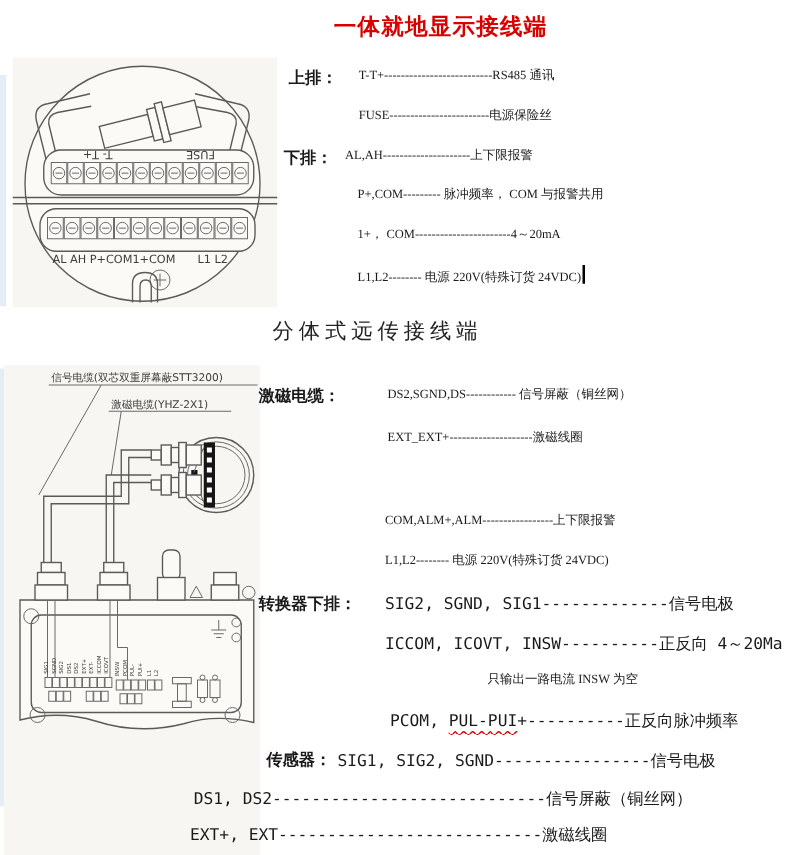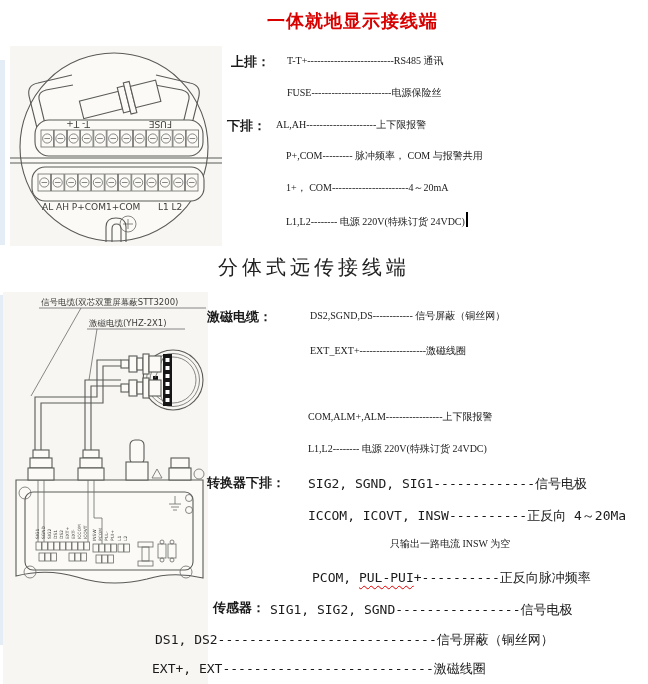--- a/index.html
+++ b/index.html
@@ -1,20 +1,20 @@
 <!DOCTYPE html>
 <html><head>
 <meta charset="utf-8">
 <style>
   html,body{margin:0;padding:0;background:#ffffff;}
   .page{position:relative;width:643px;height:684px;background:#ffffff;overflow:hidden;
         font-family:"Liberation Serif","DejaVu Serif",serif;color:#1a1a1a;}
   .t{position:absolute;white-space:nowrap;line-height:1.1;}
   .title{font-size:18px;font-weight:bold;color:#d90000;letter-spacing:1px;}
-  .subtitle{font-size:20px;letter-spacing:4px;color:#222;}
+  .subtitle{font-size:17px;letter-spacing:4px;color:#222;}
   .hd{font-size:13px;font-weight:bold;}
   .bd{font-size:10px;}
   .mono{font-family:"DejaVu Sans Mono","Liberation Mono",monospace;font-size:13px;}
   .wavy{text-decoration:underline;text-decoration-style:wavy;text-decoration-color:#e00000;
         text-decoration-thickness:1px;text-underline-offset:3px;}
   .caret{display:inline-block;width:2px;height:15px;background:#000;vertical-align:-2px;margin-left:1px;}
   .edge-tint{position:absolute;background:#dde7f2;opacity:.8;}
   svg{position:absolute;}
   .ln{stroke:#5a5a58;stroke-width:1.1;fill:none;}
   .fl{stroke:#5a5a58;stroke-width:1.1;fill:#fbfaf7;}

